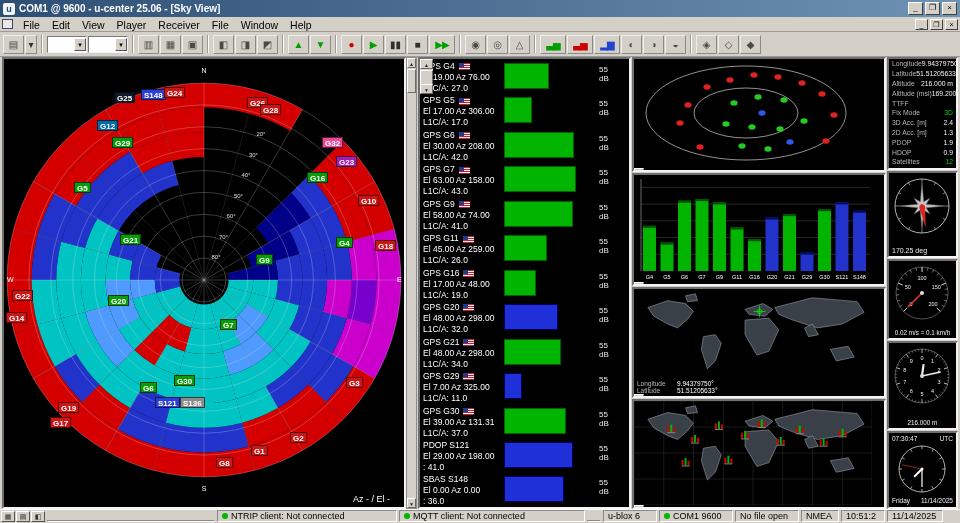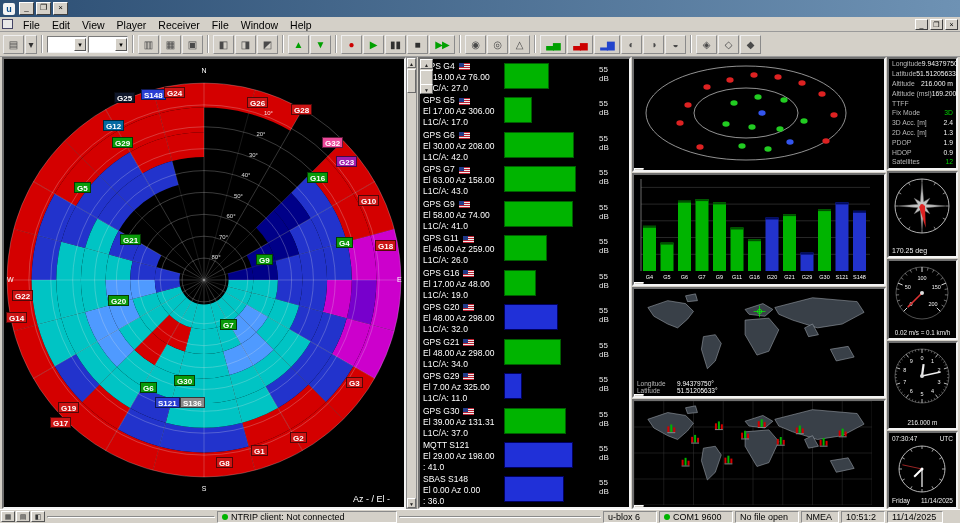--- a/index.html
+++ b/index.html
@@ -80,39 +80,40 @@
   #compass-panel{left:887px;top:171px;width:71px;height:87px;}
   #speed-panel{left:887px;top:259px;width:71px;height:81px;}
   #alt-panel{left:887px;top:341px;width:71px;height:89px;}
   #clock-panel{left:887px;top:431px;width:71px;height:78px;}
   .gtext{position:absolute;left:3px;bottom:2px;font-size:7px;color:#eee;white-space:nowrap;}
   .gtext.center{left:0;right:0;text-align:center;font-size:6.3px;}
   .clockline{display:flex;justify-content:space-between;align-items:center;height:10px;padding:0 3px;
     color:#eee;font-size:6.5px;}
 
   .statusbar{position:absolute;left:0;top:509px;width:960px;height:14px;background:#d4d0c8;
-    display:flex;align-items:center;gap:2px;padding:1px 2px 1px 1px;border-top:1px solid #fff;}
+    display:flex;align-items:flex-end;gap:2px;padding:1px 2px 1px 1px;border-top:1px solid #fff;}
   .tools{display:flex;gap:1px;align-items:center;}
   .mini{width:14px;height:11px;background:#d4d0c8;border:1px solid;border-color:#fff #555 #555 #fff;
     font-size:7px;line-height:9px;text-align:center;color:#333;}
   .seg{border:1px solid;border-color:#8a8a8a #fff #fff #8a8a8a;display:flex;align-items:center;
     padding:0 4px;font-size:9px;color:#000;white-space:nowrap;overflow:hidden;}
   .seg .dot{width:6px;height:6px;border-radius:50%;margin-right:3px;flex:none;}
   .grip{width:13px;border:none;background:
     repeating-linear-gradient(135deg,transparent 0 2px,#8a8a8a 2px 3px,#fff 3px 4px);}
   svg{display:block;}
   svg text{font-family:"Liberation Sans",sans-serif;}
 </style>
 </head>
 <body>
 
 <div id="app">
 
   <div class="titlebar">
     <span class="tlogo">u</span>
+    <span class="ttext">COM1 @ 9600 - u-center 25.06 - [Sky View]</span>
     <span class="winbtns">
       <span class="wbtn">_</span>
       <span class="wbtn">❐</span>
       <span class="wbtn">×</span>
     </span>
   </div>
 
   <div class="menubar">
     <span class="childicon"></span>
     <span id="menu-items"><span class="menu-item">File</span><span class="menu-item">Edit</span><span class="menu-item">View</span><span class="menu-item">Player</span><span class="menu-item">Receiver</span><span class="menu-item">File</span><span class="menu-item">Window</span><span class="menu-item">Help</span></span>
@@ -348,22 +349,22 @@
         <text x="200" y="14" font-size="7" fill="#fff" text-anchor="middle">N</text>
         <text x="393" y="223" font-size="7" fill="#fff">E</text>
         <text x="200" y="432" font-size="7" fill="#fff" text-anchor="middle">S</text>
         <text x="3" y="223" font-size="7" fill="#fff">W</text>
       </svg>
     <div id="sky-labels">
         <span class="satlab" style="left:110px;top:33px;background:#0f172a">G25</span>
         <span class="satlab" style="left:137px;top:30px;background:#2a3fd4">S148</span>
         <span class="satlab" style="left:160px;top:28px;background:#cc1515">G24</span>
         <span class="satlab" style="left:243px;top:38px;background:#cc1515">G26</span>
-        <span class="satlab" style="left:287px;top:45px;background:#cc1515">G28</span>
-        <span class="satlab" style="left:99px;top:61px;background:#0369a1">G12</span>
+        <span class="satlab" style="left:256px;top:45px;background:#cc1515">G28</span>
+        <span class="satlab" style="left:93px;top:61px;background:#0369a1">G12</span>
         <span class="satlab" style="left:108px;top:78px;background:#0a9a0a">G29</span>
         <span class="satlab" style="left:318px;top:78px;background:#ec4899">G32</span>
         <span class="satlab" style="left:332px;top:97px;background:#a21caf">G23</span>
         <span class="satlab" style="left:303px;top:113px;background:#0a9a0a">G16</span>
         <span class="satlab" style="left:70px;top:123px;background:#0a9a0a">G5</span>
         <span class="satlab" style="left:354px;top:136px;background:#cc1515">G10</span>
         <span class="satlab" style="left:116px;top:175px;background:#0a9a0a">G21</span>
         <span class="satlab" style="left:332px;top:178px;background:#0a9a0a">G4</span>
         <span class="satlab" style="left:371px;top:181px;background:#cc1515">G18</span>
         <span class="satlab" style="left:252px;top:195px;background:#0a9a0a">G9</span>
@@ -463,21 +464,21 @@
           <div class="scale">55<br>dB</div>
         </div>
         <div class="satrow" style="height:34.46153846153846px">
           <div class="l1">GPS G30<span class="flag"></span></div>
           <div class="l2">El 39.00 Az 131.31</div>
           <div class="l3">L1C/A: 37.0</div>
           <div class="sbar g" style="width:62px"></div>
           <div class="scale">55<br>dB</div>
         </div>
         <div class="satrow" style="height:34.46153846153846px">
-          <div class="l1">MQTT S121</div>
+          <div class="l1">PDOP S121</div>
           <div class="l2">El 29.00 Az 198.00</div>
           <div class="l3">: 41.0</div>
           <div class="sbar b" style="width:69px"></div>
           <div class="scale">55<br>dB</div>
         </div>
         <div class="satrow" style="height:34.46153846153846px">
           <div class="l1">SBAS S148</div>
           <div class="l2">El 0.00 Az 0.00</div>
           <div class="l3">: 36.0</div>
           <div class="sbar b" style="width:60px"></div>
@@ -908,20 +909,24 @@
         <span class="mini">▤</span>
         <span class="mini">◧</span>
       </span>
       <div class="seg" style="width:168px;">
         <span></span>
       </div>
       <div class="seg" style="width:180px;">
         <span class="dot" style="background:#00b400"></span>
         <span>NTRIP client: Not connected</span>
       </div>
+      <div class="seg" style="width:186px;">
+        <span class="dot" style="background:#00b400"></span>
+        <span>MQTT client: Not connected</span>
+      </div>
       <div class="seg" style="flex:1;">
         <span></span>
       </div>
       <div class="seg" style="width:54px;">
         <span>u-blox 6</span>
       </div>
       <div class="seg" style="width:74px;">
         <span class="dot" style="background:#00b400"></span>
         <span>COM1 9600</span>
       </div>

